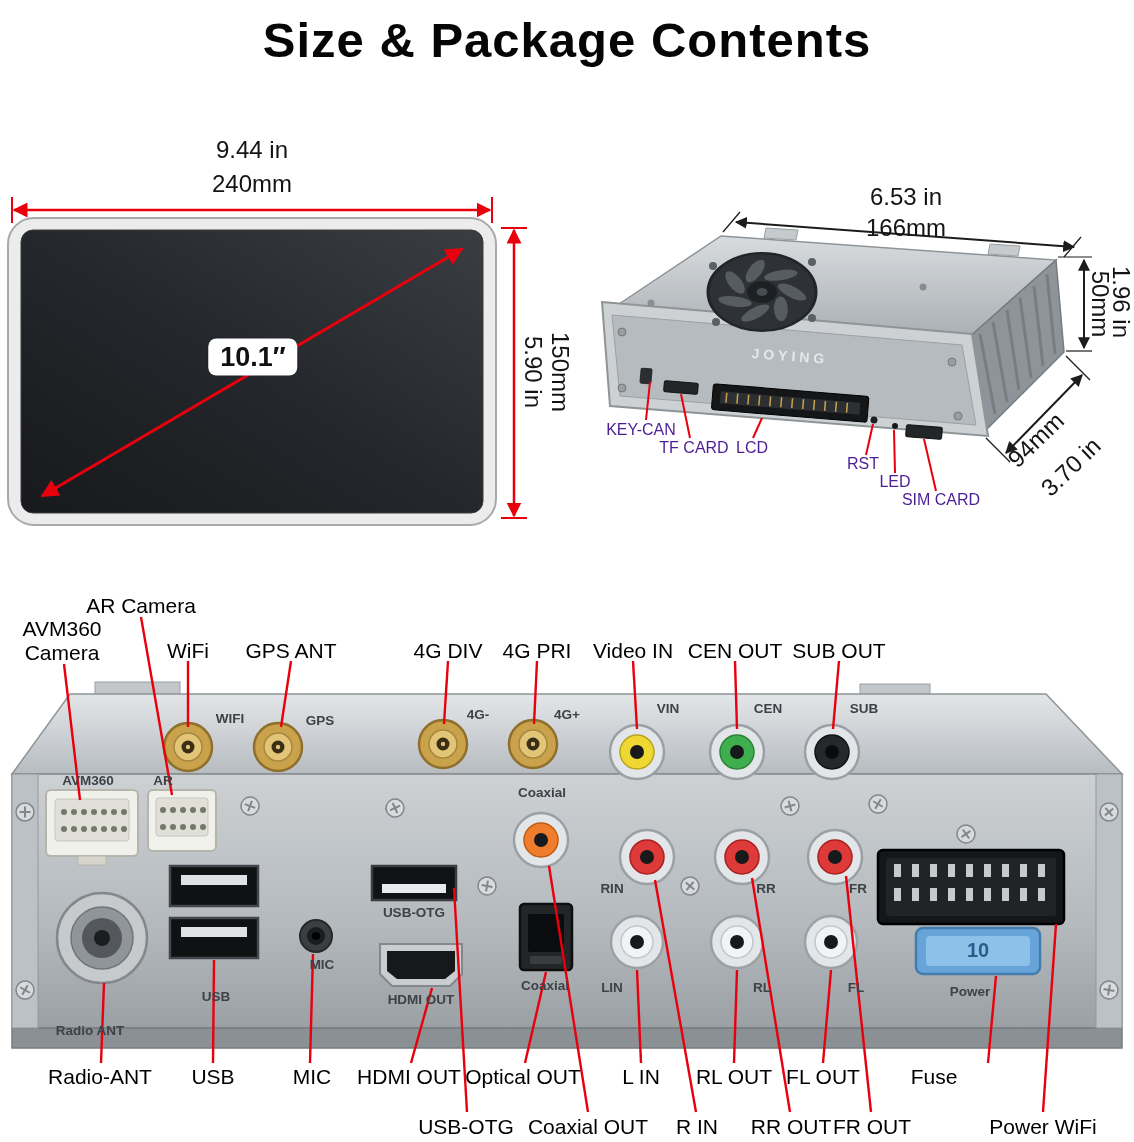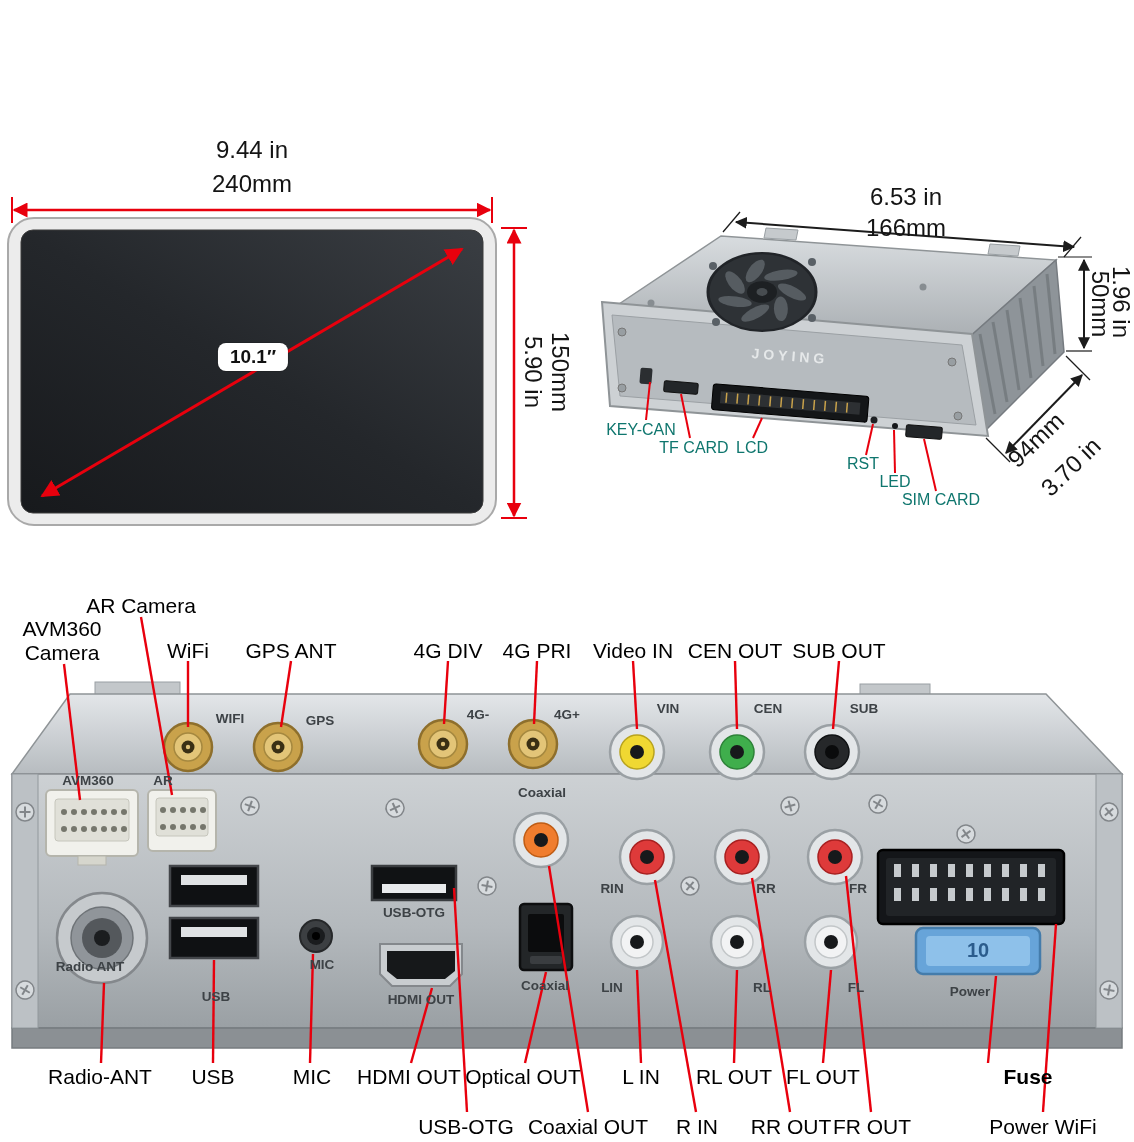--- a/index.html
+++ b/index.html
@@ -5,23 +5,23 @@
   html,body{margin:0;padding:0;background:#fff;}
   #canvas{position:relative;width:1134px;height:1142px;background:#fff;overflow:hidden;
           font-family:"Liberation Sans",sans-serif;}
   #gfx{position:absolute;left:0;top:0;}
   .t{position:absolute;transform:translate(-50%,-50%);white-space:nowrap;
      font-family:"Liberation Sans",sans-serif;color:#000;}
   .title{position:absolute;left:0;top:12px;width:1134px;text-align:center;
          font-size:49px;font-weight:800;letter-spacing:1px;color:#050505;}
   .dim{font-size:24px;font-weight:400;color:#141414;}
   .call{font-size:21px;font-weight:400;color:#000;line-height:1.15;}
-  .call2{font-size:16px;font-weight:400;color:#0f766e;}
+  .call2{font-size:16px;font-weight:400;color:#4c1d95;}
   .pl{font-size:13.5px;font-weight:700;color:#3d4246;}
-  .chip{background:#ffffff;border-radius:8px;padding:3px 12px;font-size:19px;
+  .chip{background:#ffffff;border-radius:8px;padding:3px 12px;font-size:27px;
         font-weight:700;color:#111;box-shadow:0 0 0 1px rgba(0,0,0,.12);}
   .logo{font-size:14px;font-weight:700;letter-spacing:4px;color:#eef0f1;opacity:.85;}
   .fuse-val{font-size:20px;font-weight:700;color:#2b5c8c;}
   .pre{white-space:pre-line;text-align:center;}
 </style>
 </head>
 <body>
 
 <div id="canvas">
 
@@ -377,20 +377,21 @@
     <line x1="996" y1="976" x2="988" y2="1063"></line>
     <line x1="454" y1="888" x2="467" y2="1112"></line>
     <line x1="549" y1="866" x2="588" y2="1112"></line>
     <line x1="655" y1="880" x2="696" y2="1112"></line>
     <line x1="752" y1="878" x2="790" y2="1112"></line>
     <line x1="846" y1="876" x2="871" y2="1112"></line>
     <line x1="1056" y1="924" x2="1043" y2="1112"></line>
   </g>
 </svg>
 
+<div class="title">Size &amp; Package Contents</div>
 
 <div class="t dim" style="left:252px;top:150px;">9.44 in</div>
 <div class="t dim" style="left:252px;top:184px;">240mm</div>
 <div class="t dim" style="left:533px;top:372px;transform:translate(-50%,-50%) rotate(90deg);">5.90 in</div>
 <div class="t dim" style="left:560px;top:372px;transform:translate(-50%,-50%) rotate(90deg);">150mm</div>
 <div class="t chip" style="left:253px;top:357px;">10.1″</div>
 
 <div class="t dim" style="left:906px;top:197px;">6.53 in</div>
 <div class="t dim" style="left:906px;top:228px;">166mm</div>
 <div class="t dim" style="left:1100px;top:304px;transform:translate(-50%,-50%) rotate(90deg);">50mm</div>
@@ -430,34 +431,34 @@
 <div class="t pl" style="left:414px;top:912px;">USB-OTG</div>
 <div class="t pl" style="left:322px;top:964px;">MIC</div>
 <div class="t pl" style="left:421px;top:999px;">HDMI OUT</div>
 <div class="t pl" style="left:545px;top:985px;">Coaxial</div>
 <div class="t pl" style="left:612px;top:888px;">RIN</div>
 <div class="t pl" style="left:766px;top:888px;">RR</div>
 <div class="t pl" style="left:858px;top:888px;">FR</div>
 <div class="t pl" style="left:612px;top:987px;">LIN</div>
 <div class="t pl" style="left:762px;top:987px;">RL</div>
 <div class="t pl" style="left:856px;top:987px;">FL</div>
-<div class="t pl" style="left:90px;top:966px;">Radio ANT</div>
+<div class="t pl" style="left:90px;top:1030px;">Radio ANT</div>
 <div class="t pl" style="left:216px;top:996px;">USB</div>
 <div class="t pl" style="left:970px;top:991px;">Power</div>
 <div class="t fuse-val" style="left:978px;top:950px;">10</div>
 
 <div class="t call" style="left:100px;top:1077px;">Radio-ANT</div>
 <div class="t call" style="left:213px;top:1077px;">USB</div>
 <div class="t call" style="left:312px;top:1077px;">MIC</div>
 <div class="t call" style="left:409px;top:1077px;">HDMI OUT</div>
 <div class="t call" style="left:523px;top:1077px;">Optical OUT</div>
 <div class="t call" style="left:641px;top:1077px;">L IN</div>
 <div class="t call" style="left:734px;top:1077px;">RL OUT</div>
 <div class="t call" style="left:823px;top:1077px;">FL OUT</div>
-<div class="t call" style="left:1028px;top:1077px;font-weight:bold;">Fuse</div>
+<div class="t call" style="left:934px;top:1077px;">Fuse</div>
 <div class="t call" style="left:466px;top:1127px;">USB-OTG</div>
 <div class="t call" style="left:588px;top:1127px;">Coaxial OUT</div>
 <div class="t call" style="left:697px;top:1127px;">R IN</div>
 <div class="t call" style="left:791px;top:1127px;">RR OUT</div>
 <div class="t call" style="left:872px;top:1127px;">FR OUT</div>
 <div class="t call" style="left:1043px;top:1127px;">Power WiFi</div>
 
 </div>
 
 </body></html>

